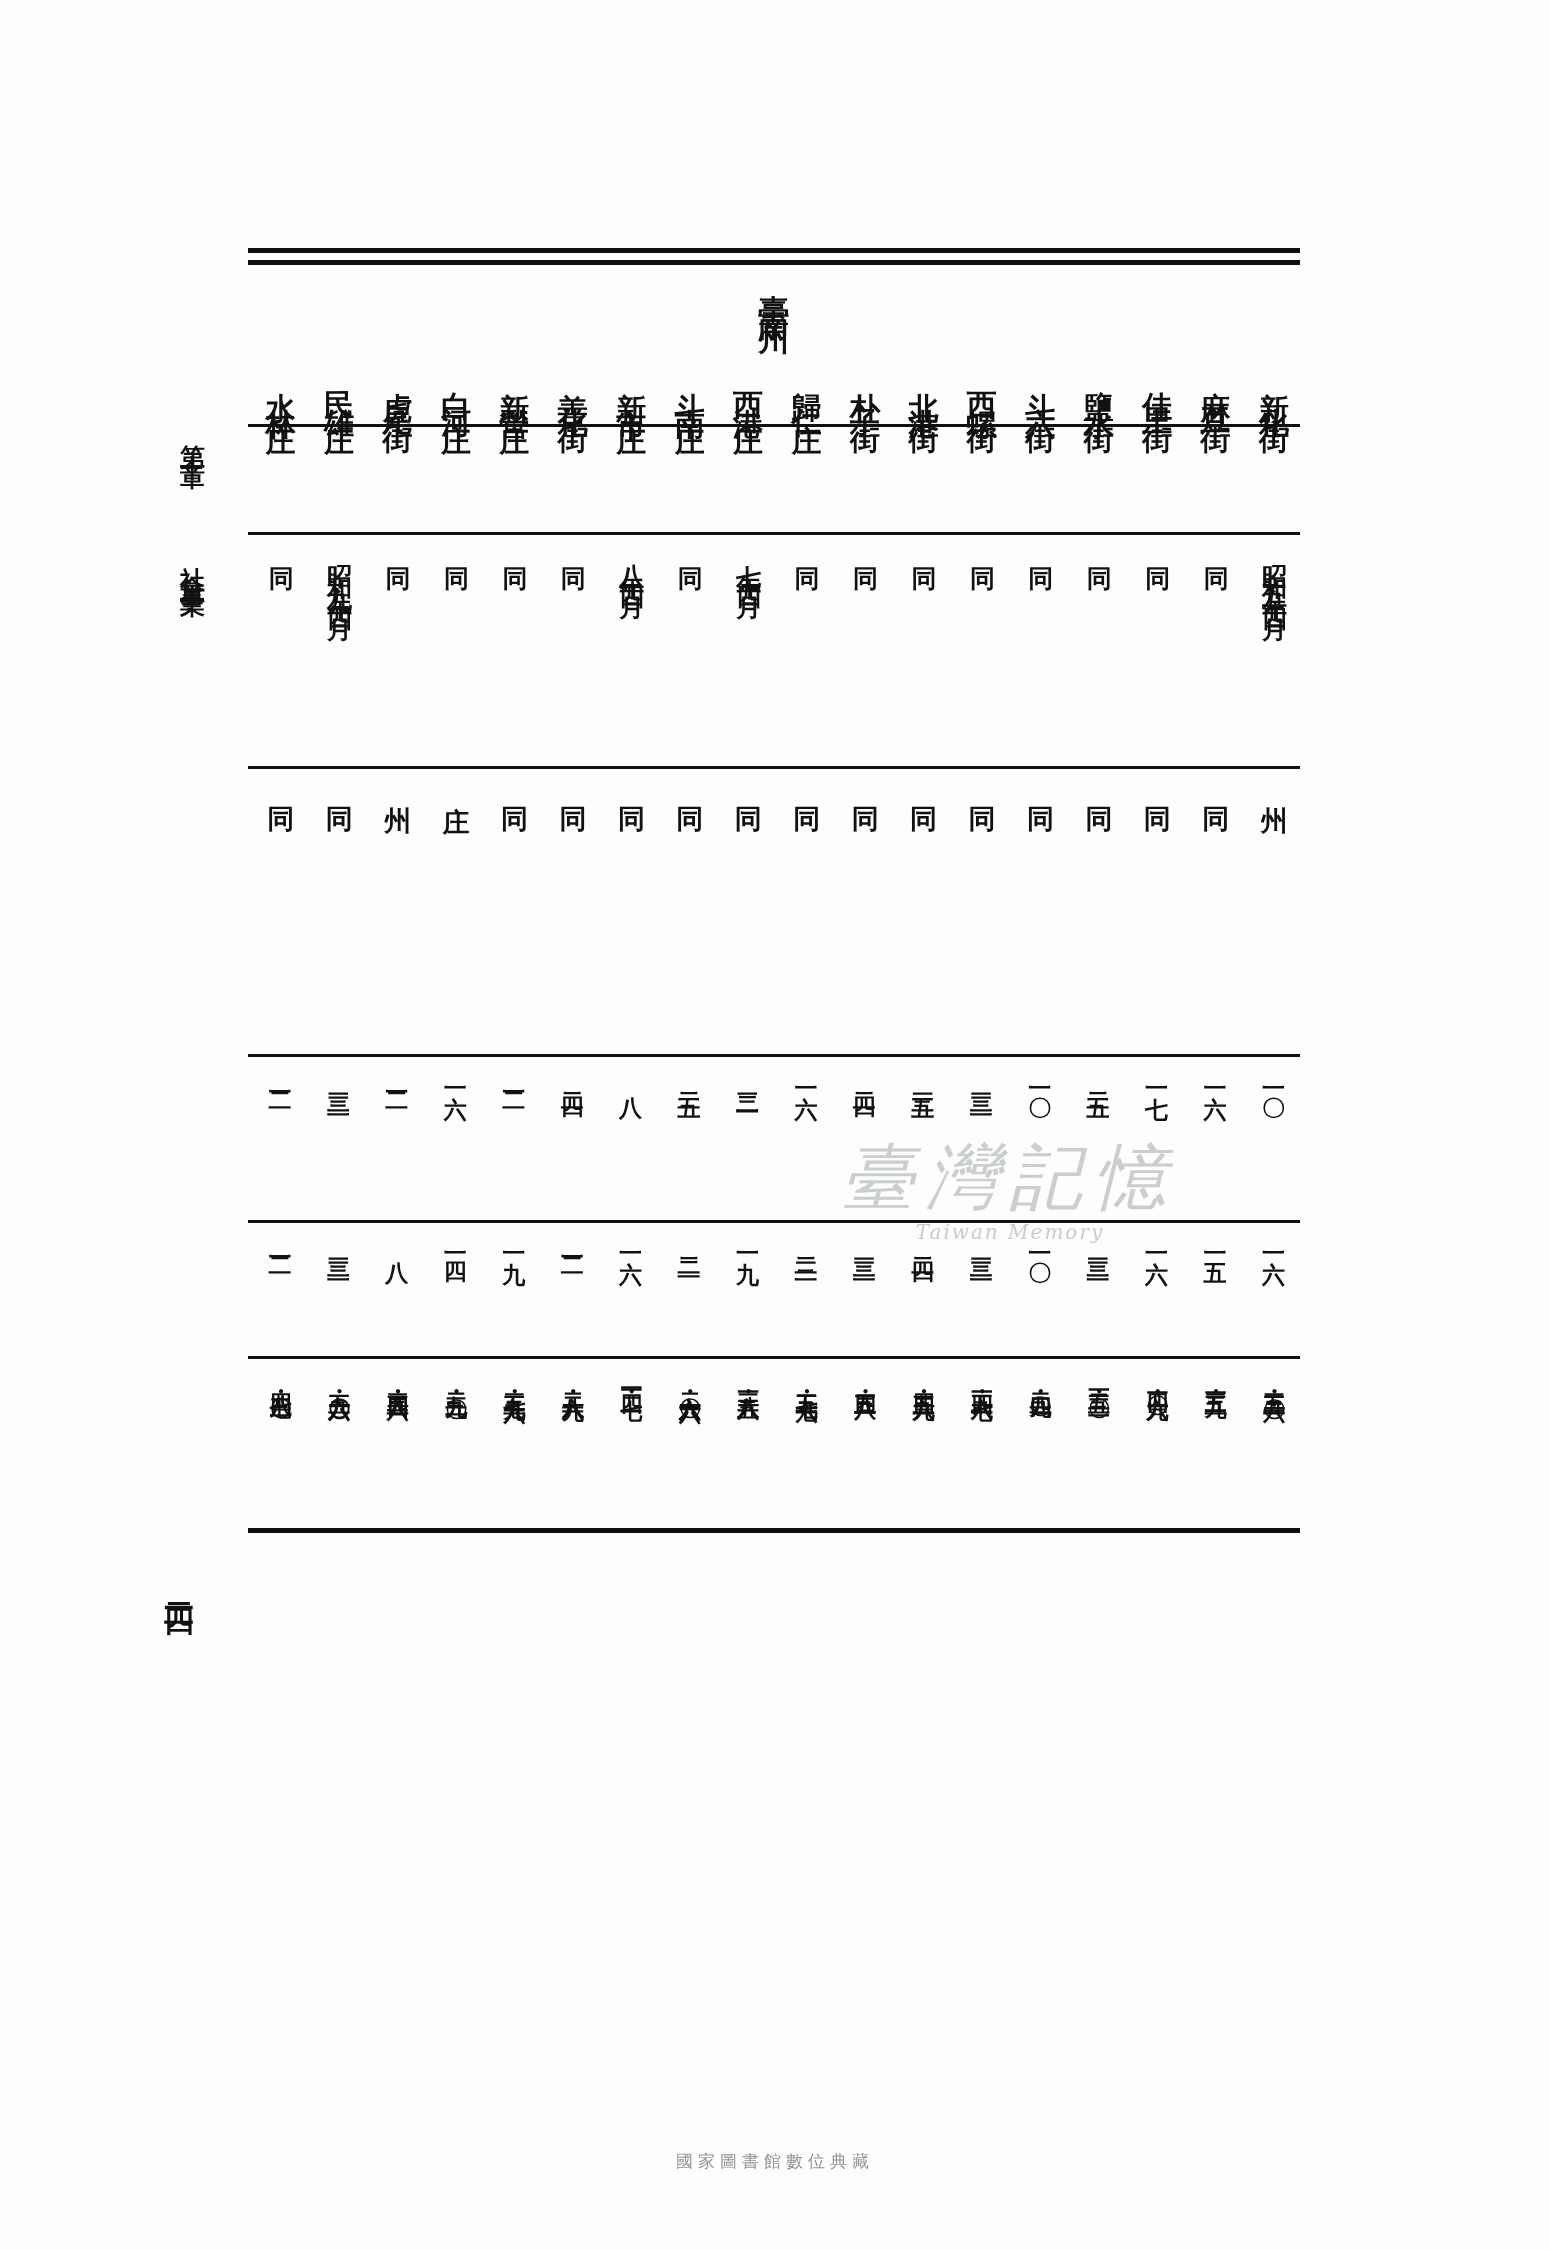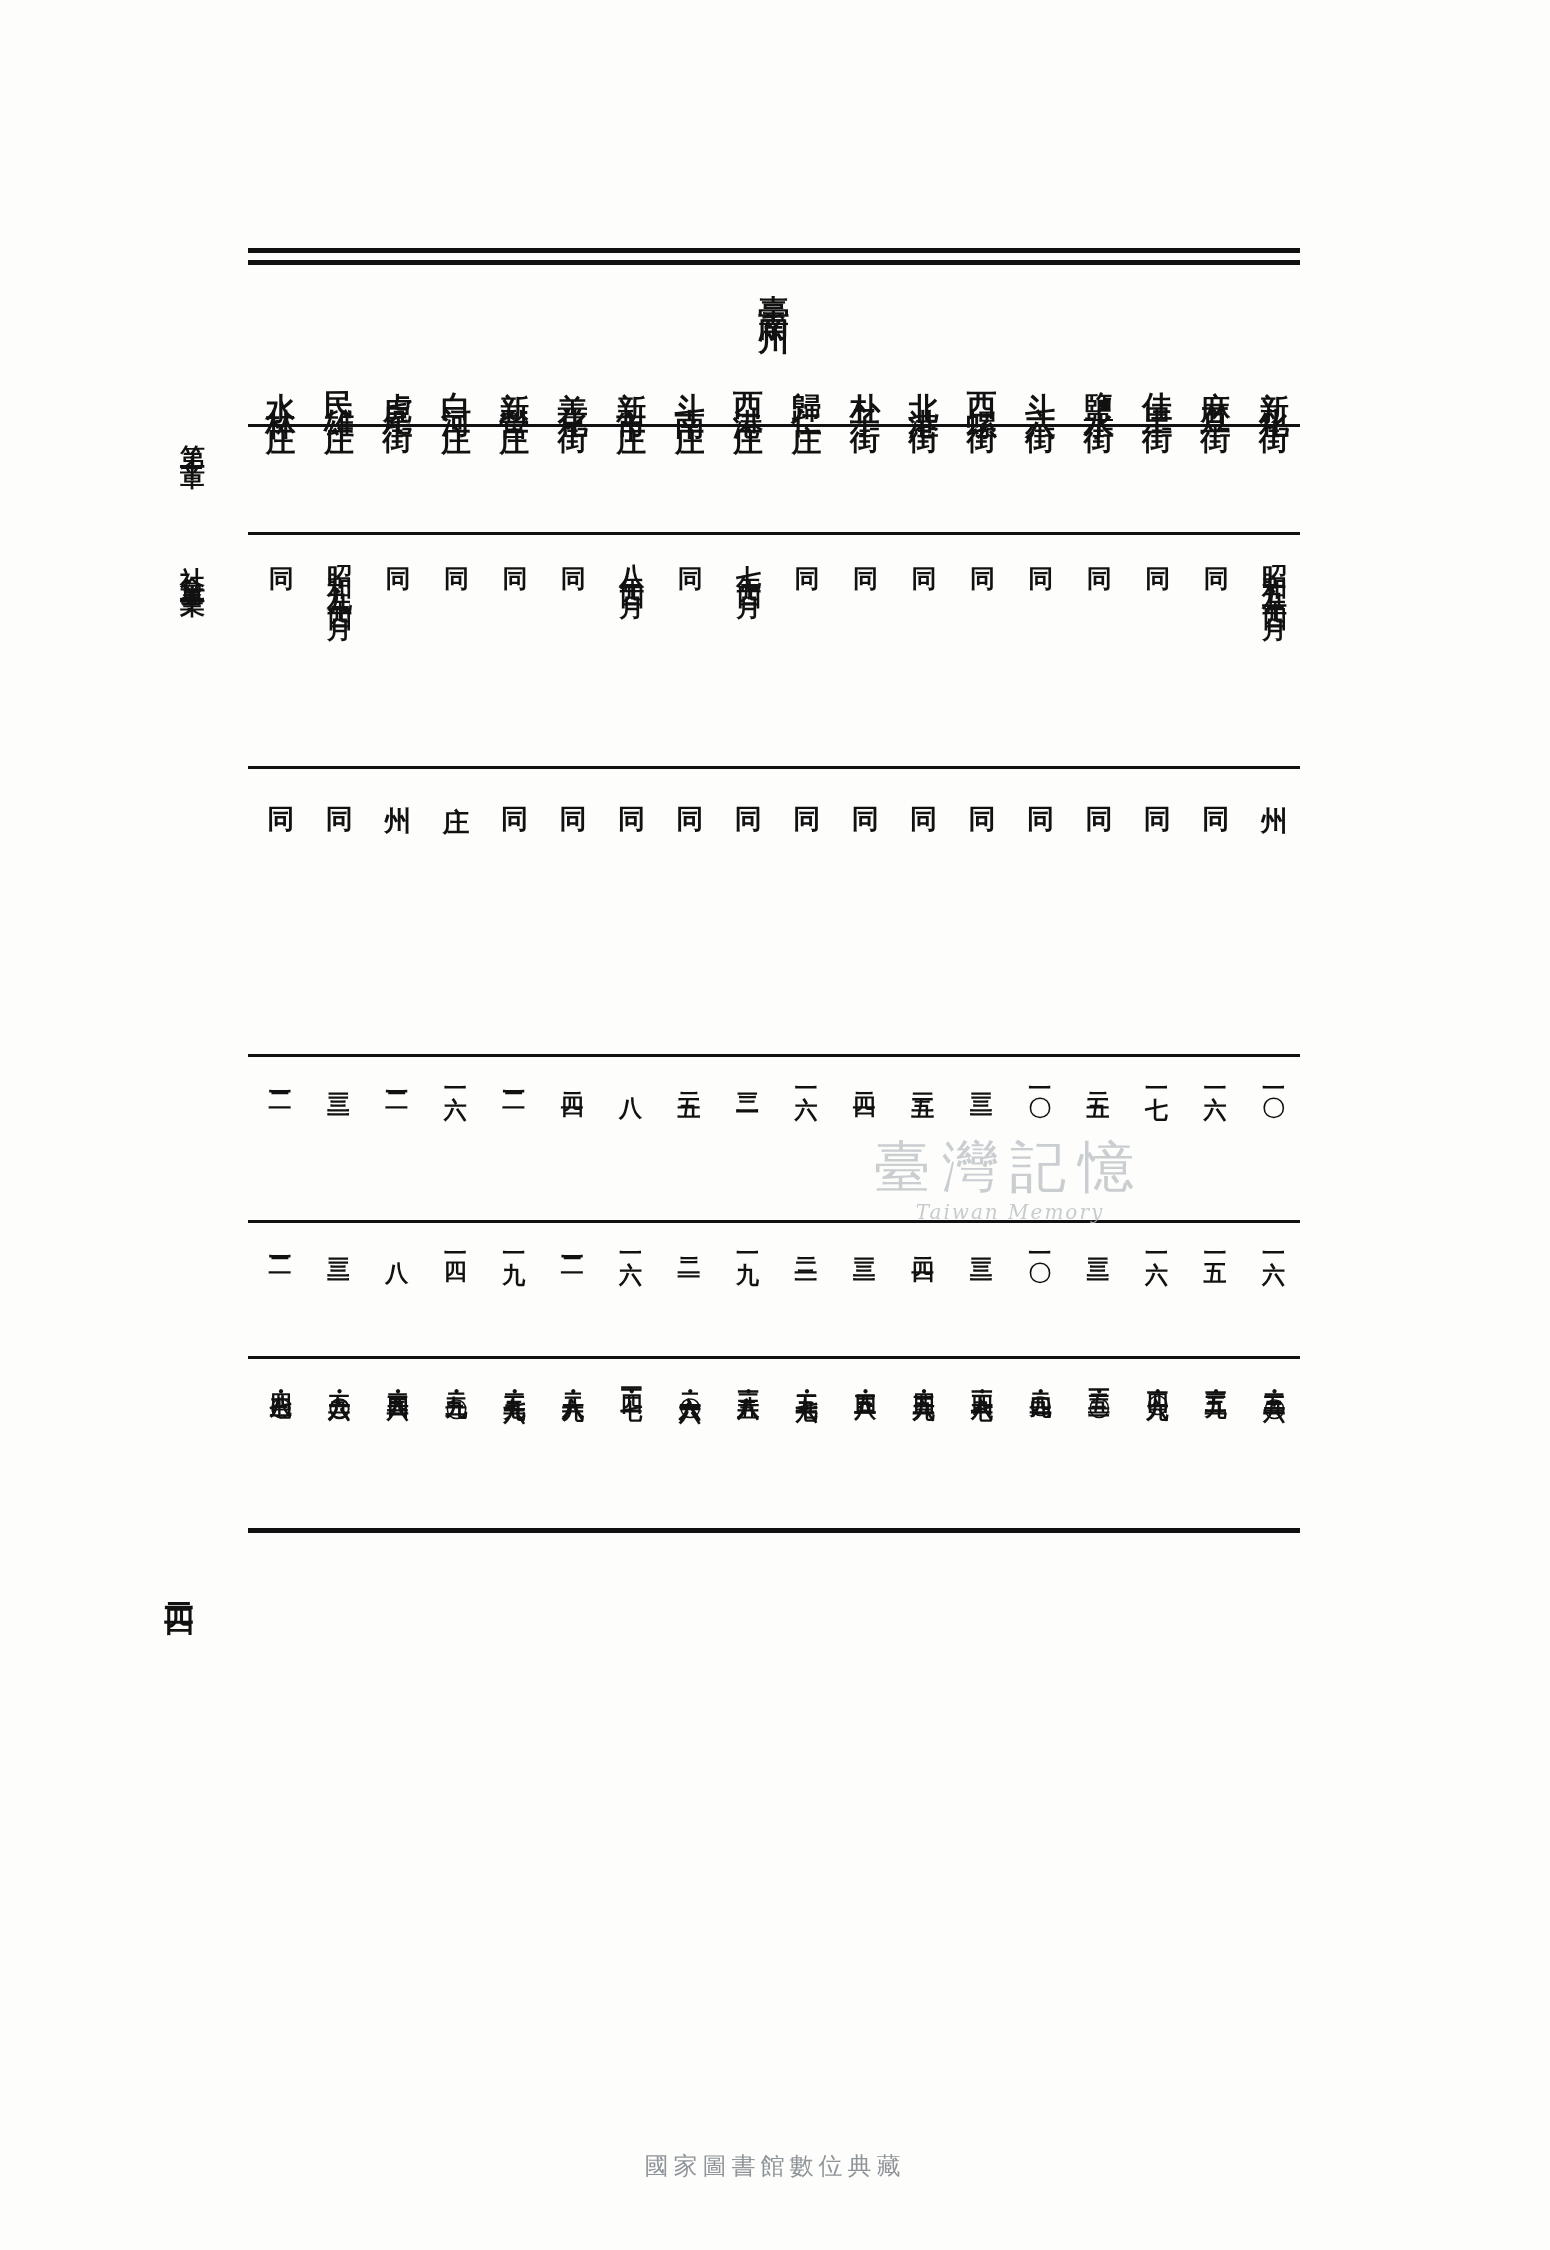--- a/index.html
+++ b/index.html
@@ -130,41 +130,42 @@
   
   .watermark{
     position:absolute;
     left:760px;top:1130px;
     width:500px;
     color:#b9bfc4;
     pointer-events:none;
     text-align:center;
   }
   .watermark .cn{
-    font-size:56px;
+    font-size:72px;
     letter-spacing:12px;
     font-family:"DejaVu Serif","Liberation Serif",serif;
+    font-style:italic;
     opacity:.75;
   }
   .watermark .en{
     font-size:20px;
     letter-spacing:2px;
     font-family:"DejaVu Serif","Liberation Serif",serif;
     font-style:italic;
     opacity:.8;
     margin-top:-6px;
   }
 
   
   .footer{
     position:absolute;
     left:0;top:2150px;width:1550px;
     text-align:center;
     color:#8f9499;
-    font-size:24px;
+    font-size:17px;
     letter-spacing:5px;
   }
 </style>
 </head>
 <body>
 
 <div class="page">
 
   <div class="side-chapter">
     <span>第十章</span>

